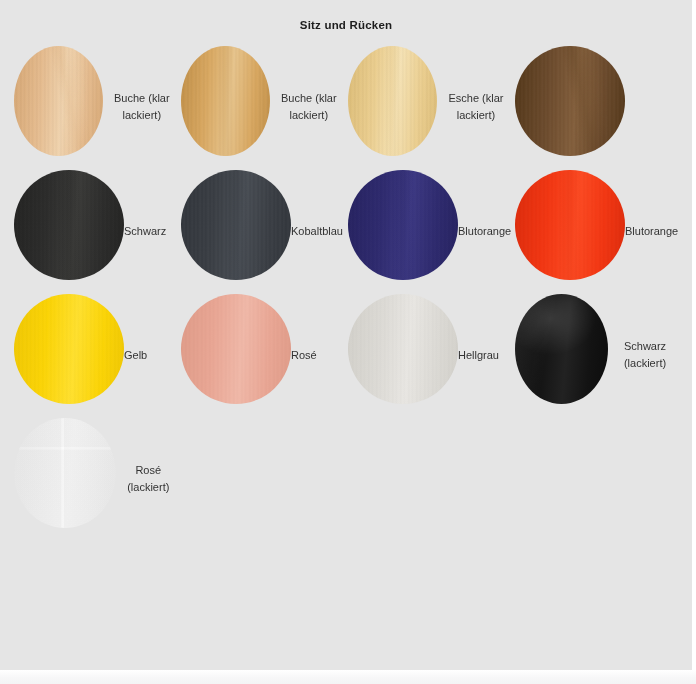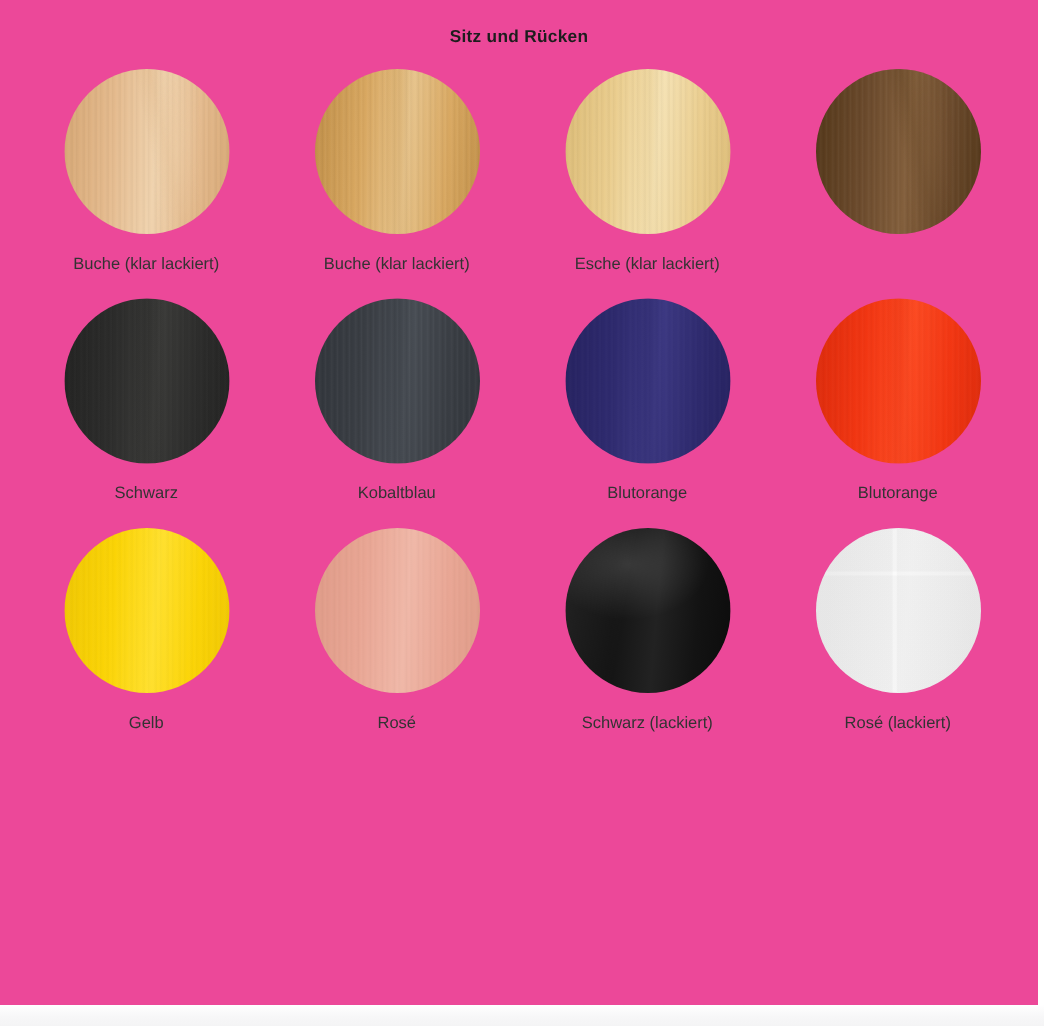--- a/index.html
+++ b/index.html
@@ -12,21 +12,21 @@
     height: 684px;
     font-family: "Liberation Sans", sans-serif;
     color: #2b2b2b;
     overflow: hidden;
     position: relative;
   }
 
   .panel {
     width: 692px;
     height: 670px;
-    background: #ec4899;
+    background: #e5e5e5;
     position: relative;
     box-sizing: border-box;
   }
 
   .section-title {
     text-align: center;
     font-size: 11.5px;
     font-weight: bold;
     letter-spacing: 0.2px;
     color: #1d1d1d;
@@ -39,21 +39,21 @@
     display: flex;
     flex-wrap: wrap;
     width: 668px;
     margin-left: 14px;
   }
 
   .swatch-cell {
     width: 167px;
     box-sizing: border-box;
     display: flex;
-    flex-direction: column;
+    flex-direction: row;
     align-items: center;
     margin-bottom: 14px;
   }
 
   .swatch-disc {
     width: 110px;
     height: 110px;
     border-radius: 50%;
     position: relative;
     overflow: hidden;
@@ -191,20 +191,26 @@
         </div>
         <div class="swatch-label">Gelb</div>
       </div>
       <div class="swatch-cell">
         <div class="swatch-disc" style="background-color: rgb(233, 166, 148); background-image: linear-gradient(95deg, rgb(223, 155, 136) 0%, rgb(233, 166, 148) 30%, rgb(240, 184, 168) 55%, rgb(233, 166, 148) 78%, rgb(223, 155, 136) 100%);">
           <div class="grain soft"></div>
         </div>
         <div class="swatch-label">Rosé</div>
       </div>
       <div class="swatch-cell">
+        <div class="swatch-disc" style="background-color: rgb(220, 218, 213); background-image: linear-gradient(95deg, rgb(210, 208, 202) 0%, rgb(220, 218, 213) 30%, rgb(232, 230, 226) 55%, rgb(220, 218, 213) 78%, rgb(210, 208, 202) 100%);">
+          <div class="grain soft"></div>
+        </div>
+        <div class="swatch-label">Hellgrau</div>
+      </div>
+      <div class="swatch-cell">
         <div class="swatch-disc" style="background-color: rgb(19, 19, 19); background-image: linear-gradient(95deg, rgb(12, 12, 12) 0%, rgb(19, 19, 19) 30%, rgb(34, 34, 34) 55%, rgb(19, 19, 19) 78%, rgb(12, 12, 12) 100%);">
           <div class="gloss on"></div>
         </div>
         <div class="swatch-label">Schwarz (lackiert)</div>
       </div>
       <div class="swatch-cell">
         <div class="swatch-disc" style="background-color: rgb(247, 247, 247); background-image: linear-gradient(95deg, rgb(241, 241, 241) 0%, rgb(247, 247, 247) 30%, rgb(252, 252, 252) 55%, rgb(247, 247, 247) 78%, rgb(241, 241, 241) 100%);">
           <div class="gloss window"></div>
         </div>
         <div class="swatch-label">Rosé (lackiert)</div>

